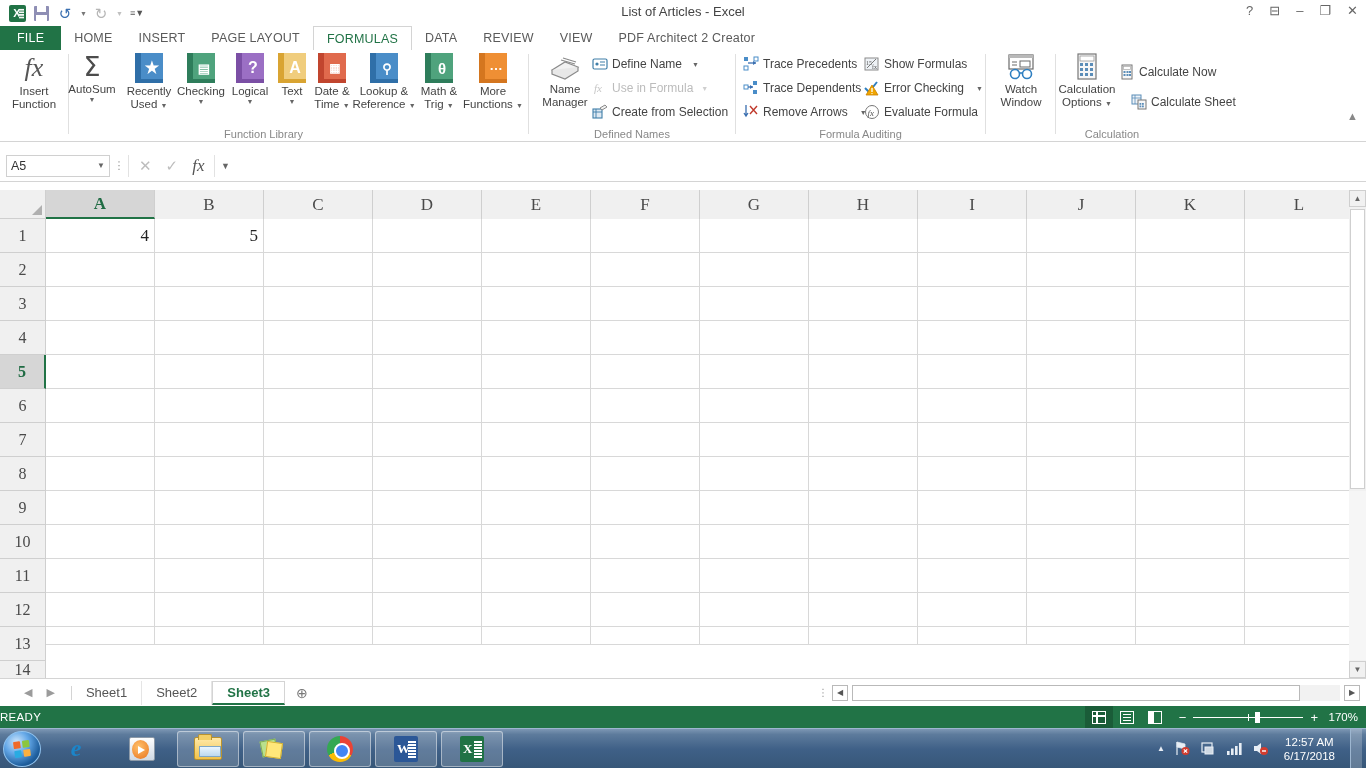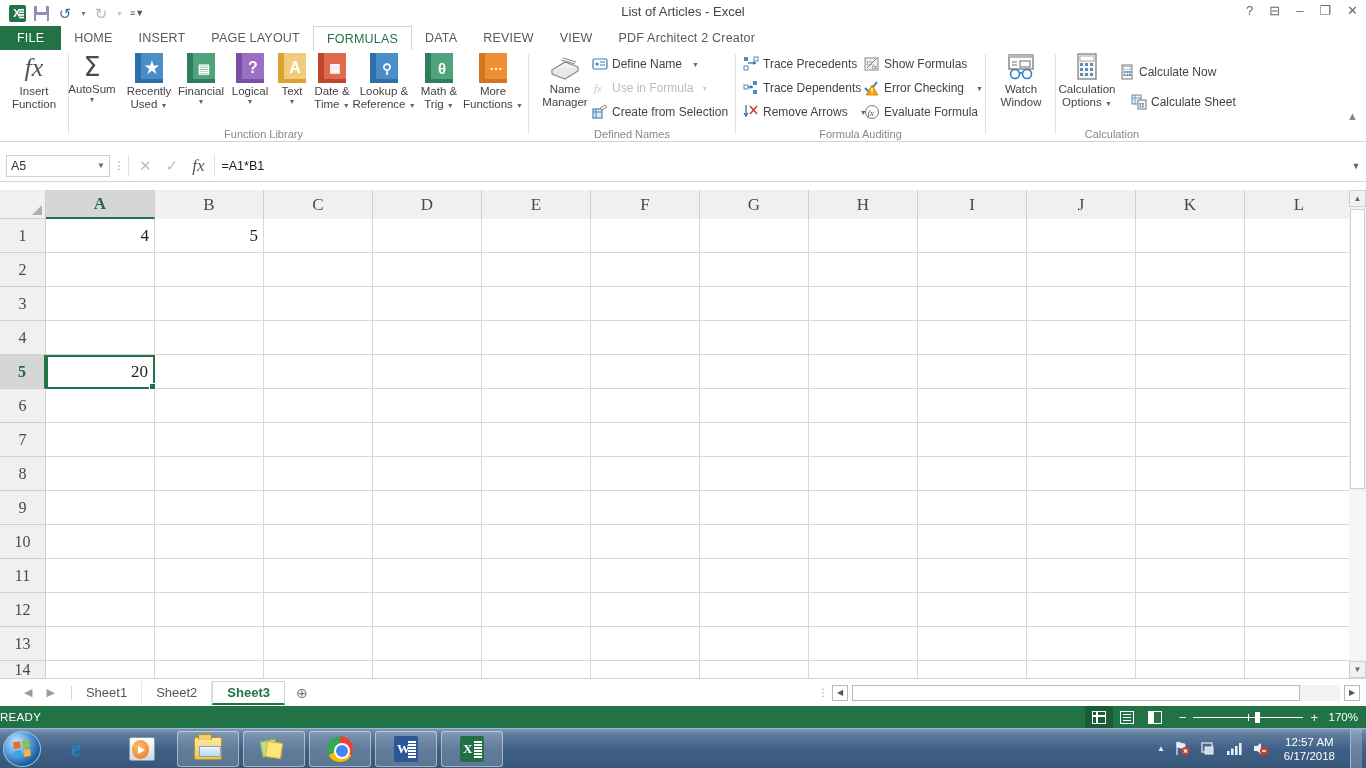--- a/index.html
+++ b/index.html
@@ -366,21 +366,21 @@
     </div>
 
     <div class="bigbtn" style="left:174px; width:54px;">
       <span class="book">
         <span class="spine" style="background:#2e7d5b"></span>
         <span class="face" style="background:#4fa37d">
             <span class="glyph" style="font-size:13px">▤</span>
           </span>
         <span class="base" style="background:#2e7d5b"></span>
       </span>
-      <span class="lbl">Financial</span>
+      <span class="lbl">Checking</span>
       <span class="dd-caret">▼</span>
     </div>
 
     <div class="bigbtn" style="left:225px; width:50px;">
       <span class="book">
         <span class="spine" style="background:#7b4fa5"></span>
         <span class="face" style="background:#9b6fc4">
             <span class="glyph">?</span>
           </span>
         <span class="base" style="background:#7b4fa5"></span>
@@ -669,21 +669,20 @@
   <div class="namebox">
     <span>A5</span>
     <span class="nb-caret">▼</span>
   </div>
   <div class="fb-dots">⋮</div>
   <div class="fb-btns">
     <span class="fb-x">✕</span>
     <span class="fb-check">✓</span>
     <span class="fb-fx">fx</span>
   </div>
-  <div class="fb-input">=A1*B1</div>
   <div class="fb-expand">▼</div>
 </div>
 
 <div class="gridwrap">
   <div class="corner"></div>
   <div class="colhead" id="colhead">
       <div class="ch sel">A</div>
       <div class="ch">B</div>
       <div class="ch">C</div>
       <div class="ch">D</div>
@@ -750,34 +749,20 @@
         <div class="cell"></div>
         <div class="cell"></div>
         <div class="cell"></div>
         <div class="cell"></div>
         <div class="cell"></div>
         <div class="cell"></div>
         <div class="cell"></div>
       </div>
       <div class="grow">
         <div class="cell"></div>
-        <div class="cell"></div>
-        <div class="cell"></div>
-        <div class="cell"></div>
-        <div class="cell"></div>
-        <div class="cell"></div>
-        <div class="cell"></div>
-        <div class="cell"></div>
-        <div class="cell"></div>
-        <div class="cell"></div>
-        <div class="cell"></div>
-        <div class="cell"></div>
-      </div>
-      <div class="grow">
-        <div class="cell selected">20</div>
         <div class="cell"></div>
         <div class="cell"></div>
         <div class="cell"></div>
         <div class="cell"></div>
         <div class="cell"></div>
         <div class="cell"></div>
         <div class="cell"></div>
         <div class="cell"></div>
         <div class="cell"></div>
         <div class="cell"></div>

